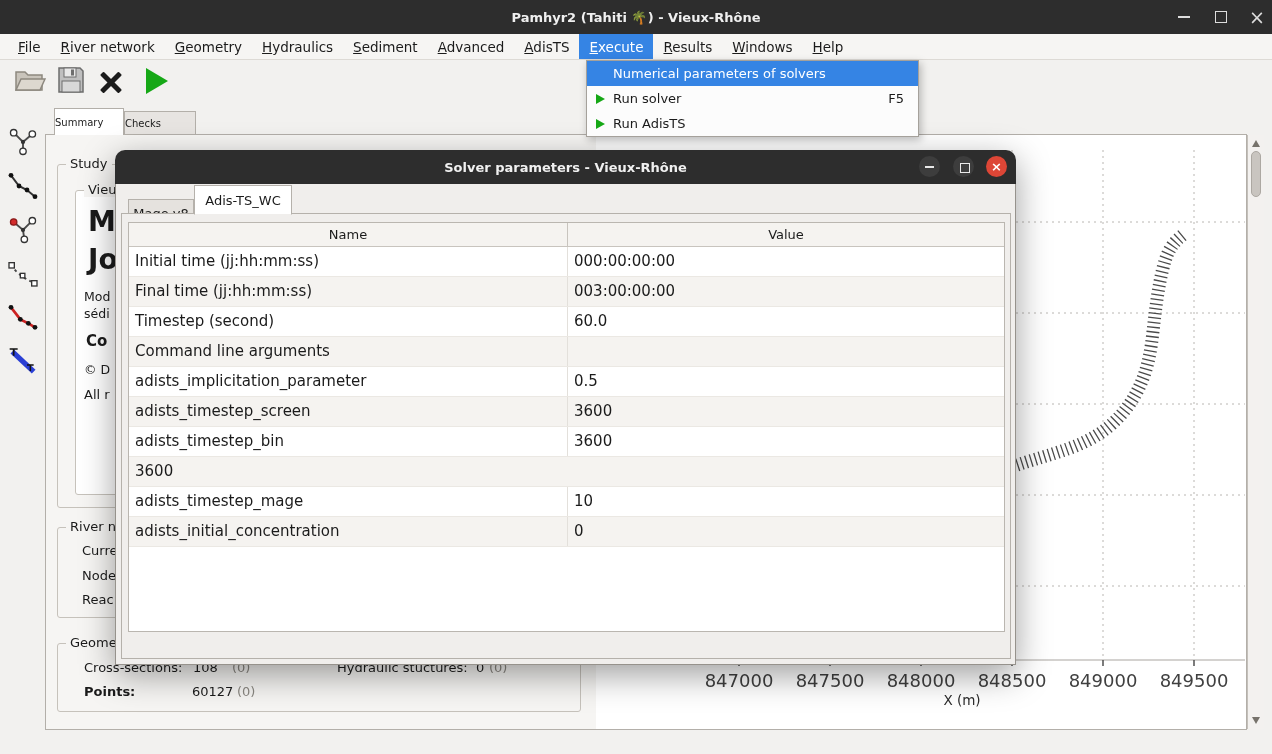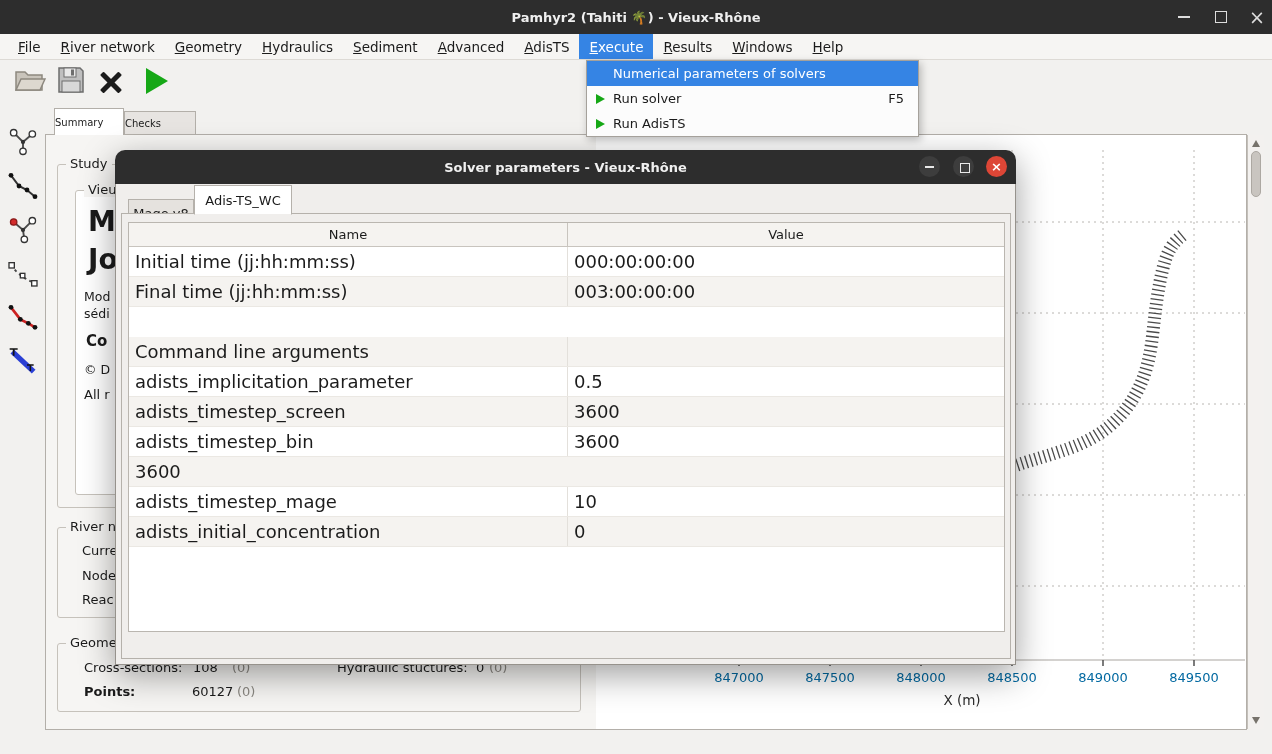--- a/index.html
+++ b/index.html
@@ -65,28 +65,28 @@
   .c-max::after { content:""; position:absolute; left:6.5px; top:6.5px; width:8px; height:8px; border:1.3px solid #e9e9e9; }
   .c-x { color:#fff; font-size:13px; line-height:21px; text-align:center; }
   .dlg-body { position:absolute; left:0; top:34px; width:901px; height:481px; background:#f0eeec; border:1px solid #96928c; border-top:none; }
   .dlg-tab { position:absolute; font-size:13px; text-align:center; border:1px solid #b5b1ab; color:#1b1b1b; }
   .dlg-pane { position:absolute; left:5px; top:63px; width:890px; height:446px; border:1px solid #b5b1ab; background:#f0eeec; }
   .ptable { position:absolute; left:12px; top:72px; width:877px; height:410px; background:#fff; border:1px solid #bab6b0; overflow:hidden; }
   .thead { position:absolute; left:0; top:0; width:100%; height:24px; background:#f5f3f0; border-bottom:1px solid #c8c4be; display:flex; font-size:13px; }
   .th { line-height:23px; text-align:center; color:#1b1b1b; }
   .th1 { width:439px; border-right:1px solid #c8c4be; }
   .th2 { width:436px; }
-  .trow { position:absolute; left:0; width:100%; height:30px; display:flex; font-size:18px; border-bottom:1px solid #ebe8e3; background:#fff; }
+  .trow { position:absolute; left:0; width:100%; height:30px; display:flex; font-size:15px; border-bottom:1px solid #ebe8e3; background:#fff; }
   .trow.alt { background:#f5f3f0; }
   .tc { line-height:29px; color:#1b1b1b; white-space:nowrap; overflow:hidden; }
   .tc1 { width:439px; padding-left:6px; border-right:1px solid #e3e0db; }
   .tc2 { width:436px; padding-left:6px; }
 
   
-  .tick-label { position:absolute; transform:translateX(-50%); font-size:13px; color:#0369a1; }
+  .tick-label { position:absolute; transform:translateX(-50%); font-size:18px; color:#404040; }
   .xlabel { position:absolute; transform:translateX(-50%); font-size:13.5px; color:#2b2b2b; }
 </style>
 </head>
 <body>
 
 <div class="abs titlebar">
   <span>Pamhyr2 (Tahiti 🌴) - Vieux-Rhône</span>
   <span class="tb-min"></span>
   <span class="tb-max"></span>
   <span class="tb-close">×</span>
@@ -303,20 +303,24 @@
       </div>
 
       <div class="trow" style="top:24px;">
         <div class="tc tc1">Initial time (jj:hh:mm:ss)</div>
         <div class="tc tc2">000:00:00:00</div>
       </div>
       <div class="trow alt" style="top:54px;">
         <div class="tc tc1">Final time (jj:hh:mm:ss)</div>
         <div class="tc tc2">003:00:00:00</div>
       </div>
+      <div class="trow" style="top:84px;">
+        <div class="tc tc1">Timestep (second)</div>
+        <div class="tc tc2">60.0</div>
+      </div>
       <div class="trow alt" style="top:114px;">
         <div class="tc tc1">Command line arguments</div>
         <div class="tc tc2"></div>
       </div>
       <div class="trow" style="top:144px;">
         <div class="tc tc1">adists_implicitation_parameter</div>
         <div class="tc tc2">0.5</div>
       </div>
       <div class="trow alt" style="top:174px;">
         <div class="tc tc1">adists_timestep_screen</div>

